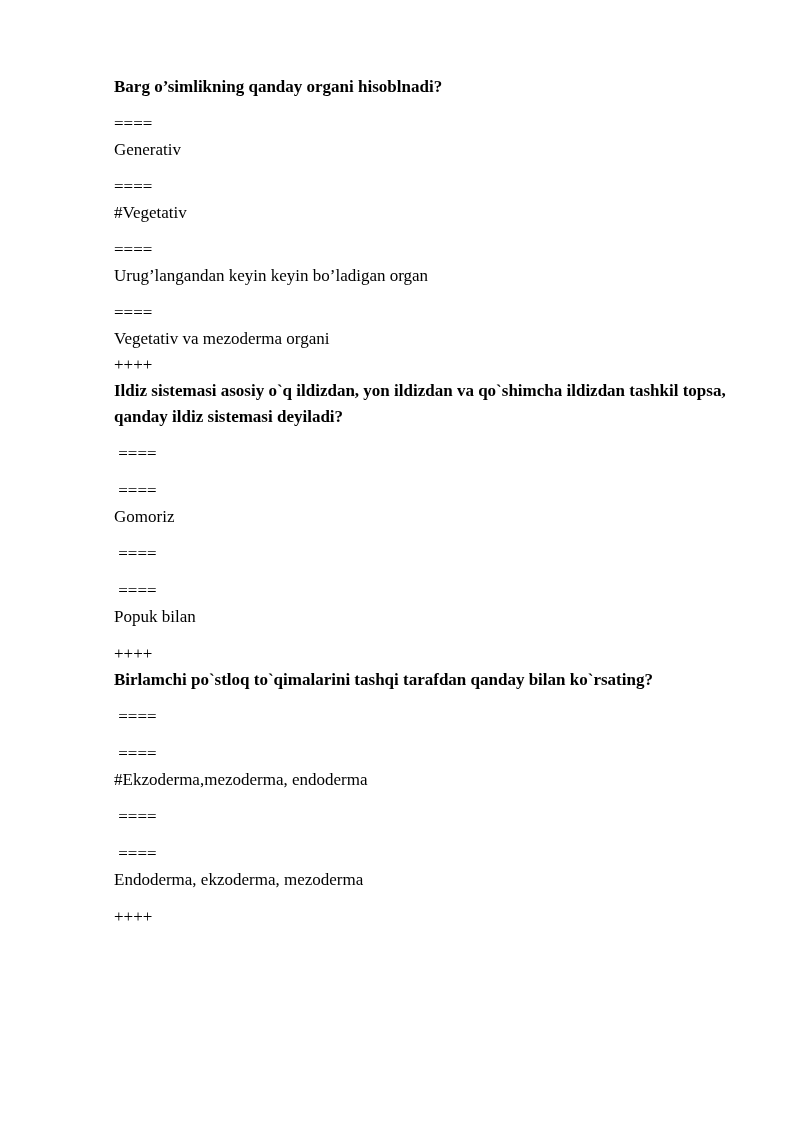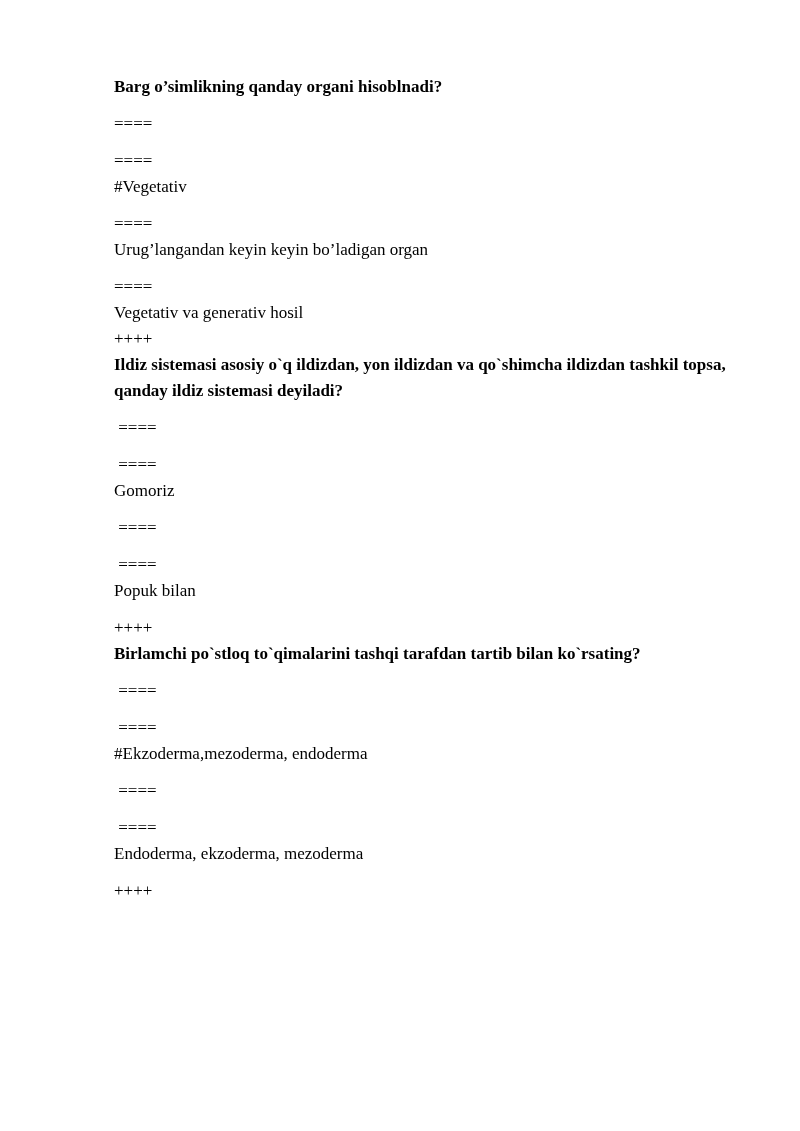--- a/index.html
+++ b/index.html
@@ -36,36 +36,37 @@
   }
 </style>
 </head>
 <body>
 
 <div class="page">
   <div class="content">
 
   <div class="line bold">Barg o’simlikning qanday organi hisoblnadi?</div>
       <div class="line gap">====</div>
+      <div class="line">Generativ</div>
       <div class="line gap">====</div>
       <div class="line">#Vegetativ</div>
       <div class="line gap">====</div>
       <div class="line">Urug’langandan keyin keyin bo’ladigan organ</div>
       <div class="line gap">====</div>
-      <div class="line">Vegetativ va generativ hosil</div>
+      <div class="line">Vegetativ va mezoderma organi</div>
       <div class="line">++++</div>
       <div class="line bold">Ildiz sistemasi asosiy o`q ildizdan, yon ildizdan va qo`shimcha ildizdan tashkil topsa, qanday ildiz sistemasi deyiladi?</div>
       <div class="line gap"> ====</div>
       <div class="line gap"> ====</div>
       <div class="line">Gomoriz</div>
       <div class="line gap"> ====</div>
       <div class="line gap"> ====</div>
       <div class="line">Popuk bilan</div>
       <div class="line gap">++++</div>
-      <div class="line bold">Birlamchi po`stloq to`qimalarini tashqi tarafdan tartib bilan ko`rsating?</div>
+      <div class="line bold">Birlamchi po`stloq to`qimalarini tashqi tarafdan qanday bilan ko`rsating?</div>
       <div class="line gap"> ====</div>
       <div class="line gap"> ====</div>
       <div class="line">#Ekzoderma,mezoderma, endoderma</div>
       <div class="line gap"> ====</div>
       <div class="line gap"> ====</div>
       <div class="line">Endoderma, ekzoderma, mezoderma</div>
       <div class="line gap">++++</div>
     </div>
 </div>
 

